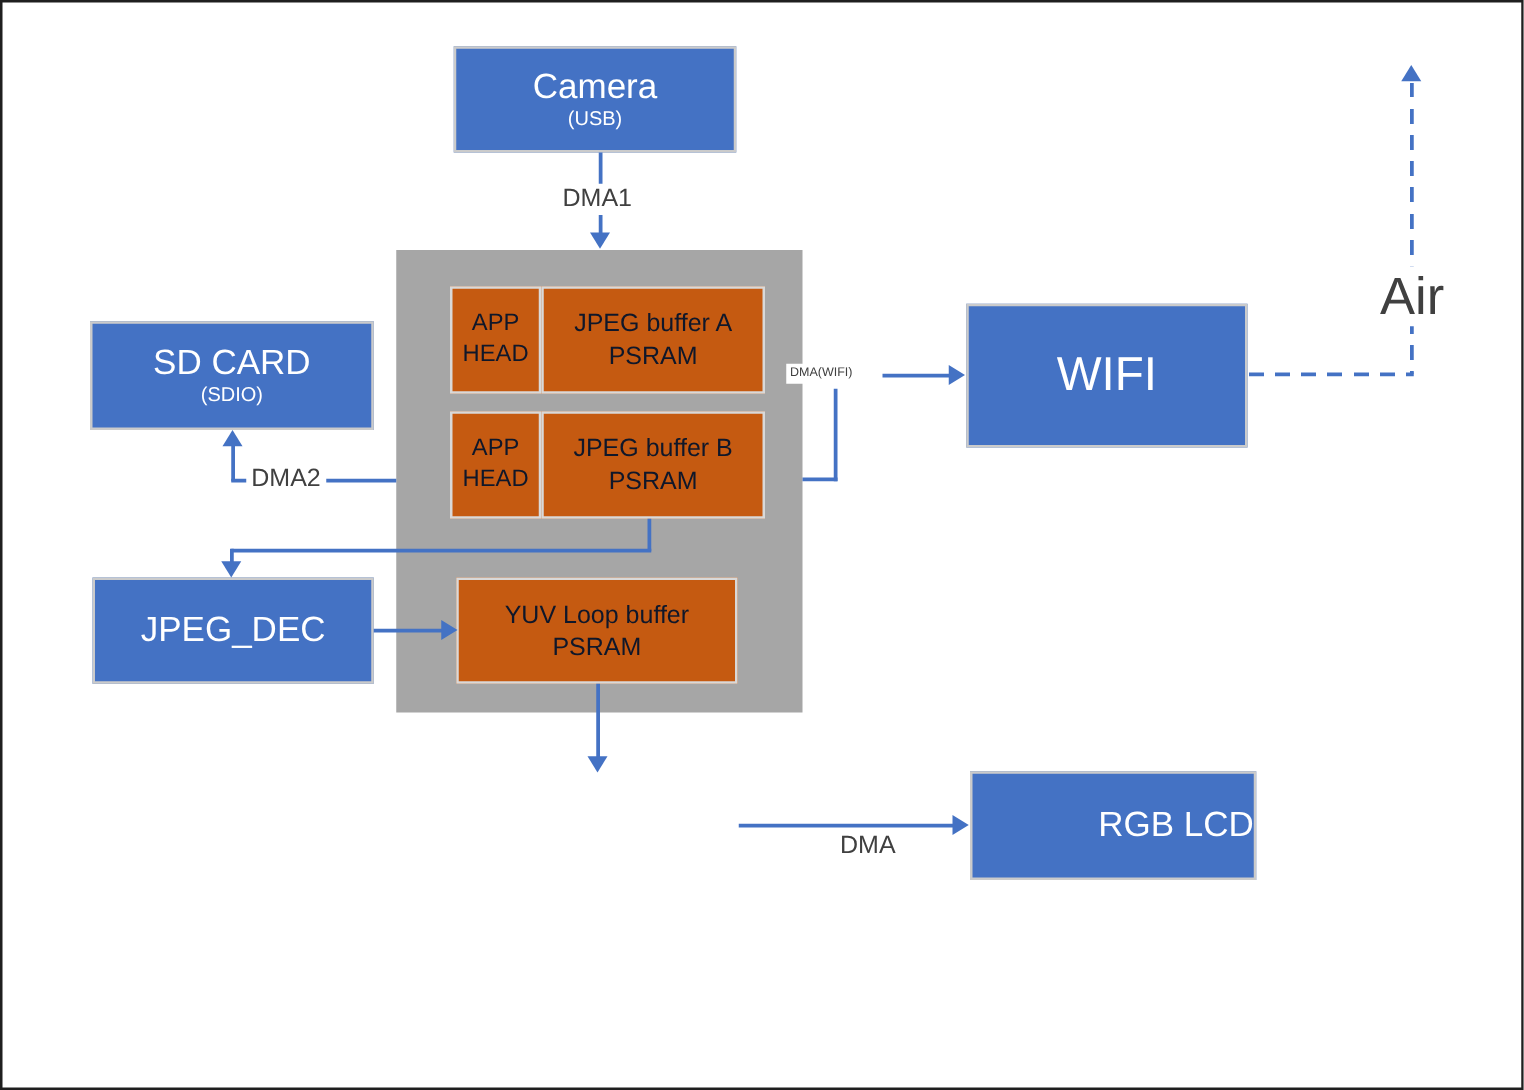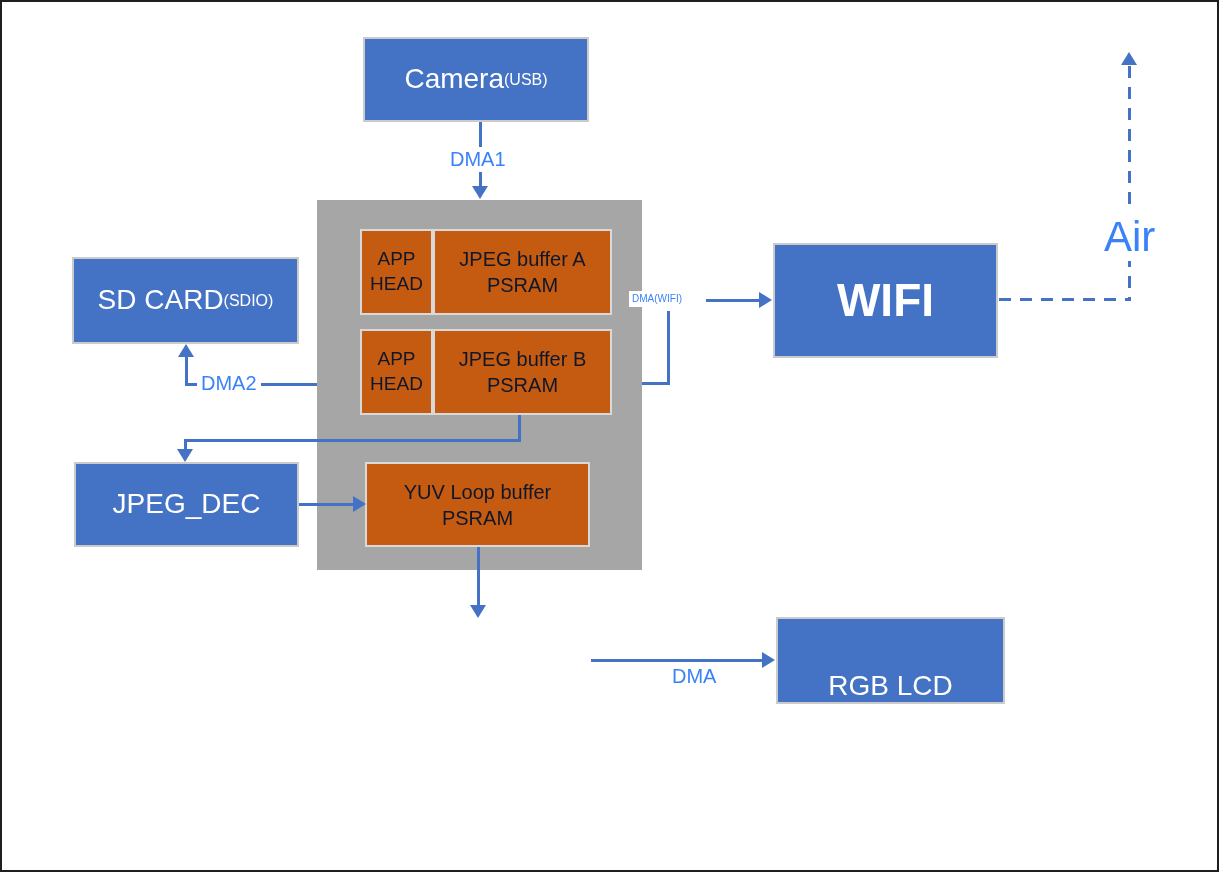--- a/index.html
+++ b/index.html
@@ -13,38 +13,38 @@
     font-family: "Liberation Sans", sans-serif;
     overflow: hidden;
   }
   
   .gray-container {
     position: absolute; left: 315px; top: 198px; width: 325px; height: 370px;
     background: #A6A6A6; z-index: 1;
   }
   .blue-node {
     position: absolute; background: #4472C4; border: 2px solid #cbcbcb;
-    color: #ffffff; display: flex; 
+    color: #ffffff; display: flex; flex-direction: column;
     align-items: center; justify-content: center; text-align: center;
     box-sizing: border-box; z-index: 2; line-height: 1.15;
   }
   .orange-node {
     position: absolute; background: #C55A11; border: 2px solid #d9d9d9;
     color: #0f172a; display: flex; flex-direction: column;
     align-items: center; justify-content: center; text-align: center;
     box-sizing: border-box; z-index: 2; line-height: 1.3;
   }
   .node-title { font-size: 28px; }
   .node-sub { font-size: 16px; margin-top: 2px; }
 
   #node-camera  { left: 361px; top: 35px;  width: 226px; height: 85px; }
   #node-sdcard  { left: 70px;  top: 255px; width: 227px; height: 87px; }
   #node-jpegdec { left: 72px;  top: 460px; width: 225px; height: 85px; }
   #node-wifi    { left: 771px; top: 241px; width: 225px; height: 115px; }
-  #node-wifi .node-title { font-size: 46px; font-weight: bold; }
+  #node-wifi .node-title { font-size: 38px; }
   #node-dma2d   { left: 363px; top: 616px; width: 226px; height: 86px; }
   #node-dma2d .node-sub { font-size: 15px; }
   #node-rgblcd  { left: 774px; top: 615px; width: 229px; height: 87px; align-items: flex-end; }
 
   #buf-a-head { left: 358px; top: 227px; width: 73px;  height: 86px; font-size: 19px; }
   #buf-a-main { left: 431px; top: 227px; width: 179px; height: 86px; font-size: 20px; }
   #buf-b-head { left: 358px; top: 327px; width: 73px;  height: 86px; font-size: 19px; }
   #buf-b-main { left: 431px; top: 327px; width: 179px; height: 86px; font-size: 20px; }
   #buf-yuv    { left: 363px; top: 460px; width: 225px; height: 85px; font-size: 20px; }
 
@@ -56,21 +56,21 @@
   .ah-right { border-top: 8px solid transparent; border-bottom: 8px solid transparent; border-left: 13px solid #4472C4; }
   .dash-h {
     position: absolute; height: 3px; z-index: 3;
     background: repeating-linear-gradient(to right, #4472C4 0 12px, transparent 12px 21px);
   }
   .dash-v {
     position: absolute; width: 3px; z-index: 3;
     background: repeating-linear-gradient(to bottom, #4472C4 0 12px, transparent 12px 21px);
   }
   .flow-label {
-    position: absolute; color: #3b82f6; background: #ffffff;
+    position: absolute; color: #404040; background: #ffffff;
     font-size: 20px; line-height: 1.15; padding: 1px 4px; z-index: 4;
     white-space: nowrap;
   }
 
   
   #ln-dma1      { left: 477px; top: 120px; width: 3px; height: 66px; }
   #ah-dma1      { left: 470px; top: 184px; }
   #lbl-dma1     { left: 444px; top: 145px; }
   
   #ln-dma2-h    { left: 183px; top: 381px; width: 132px; height: 3px; }

